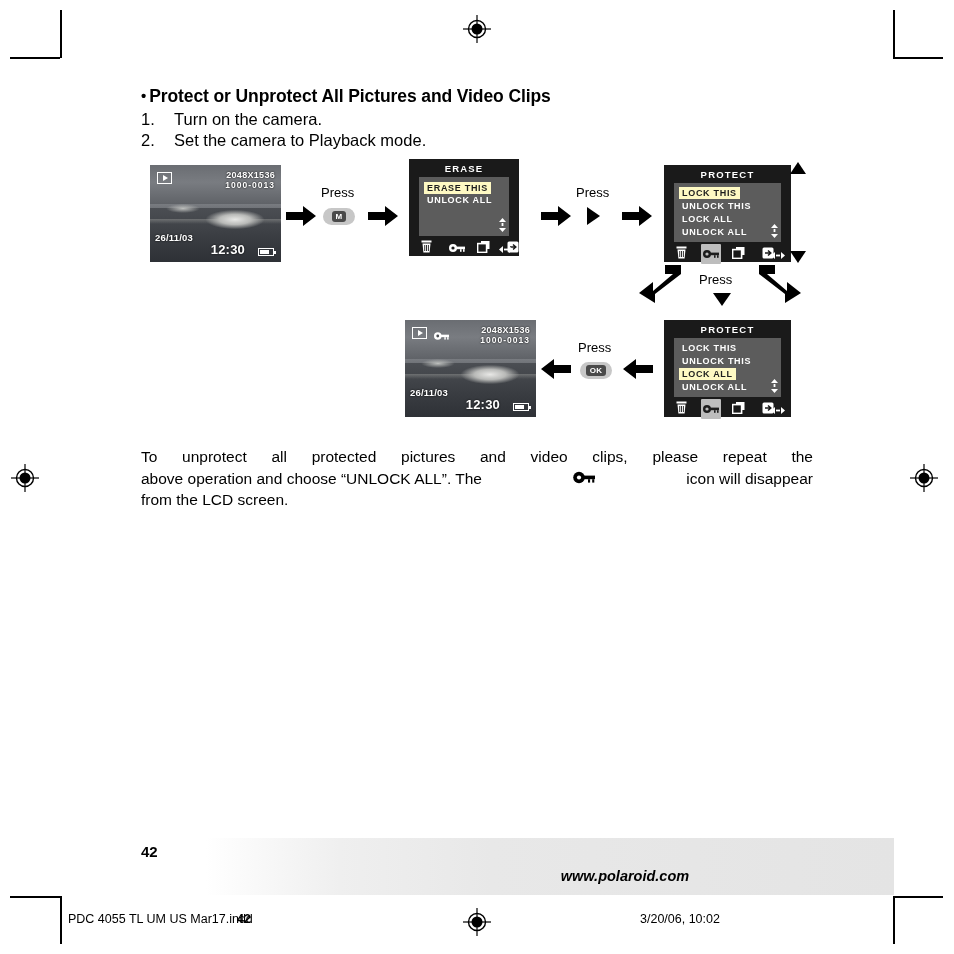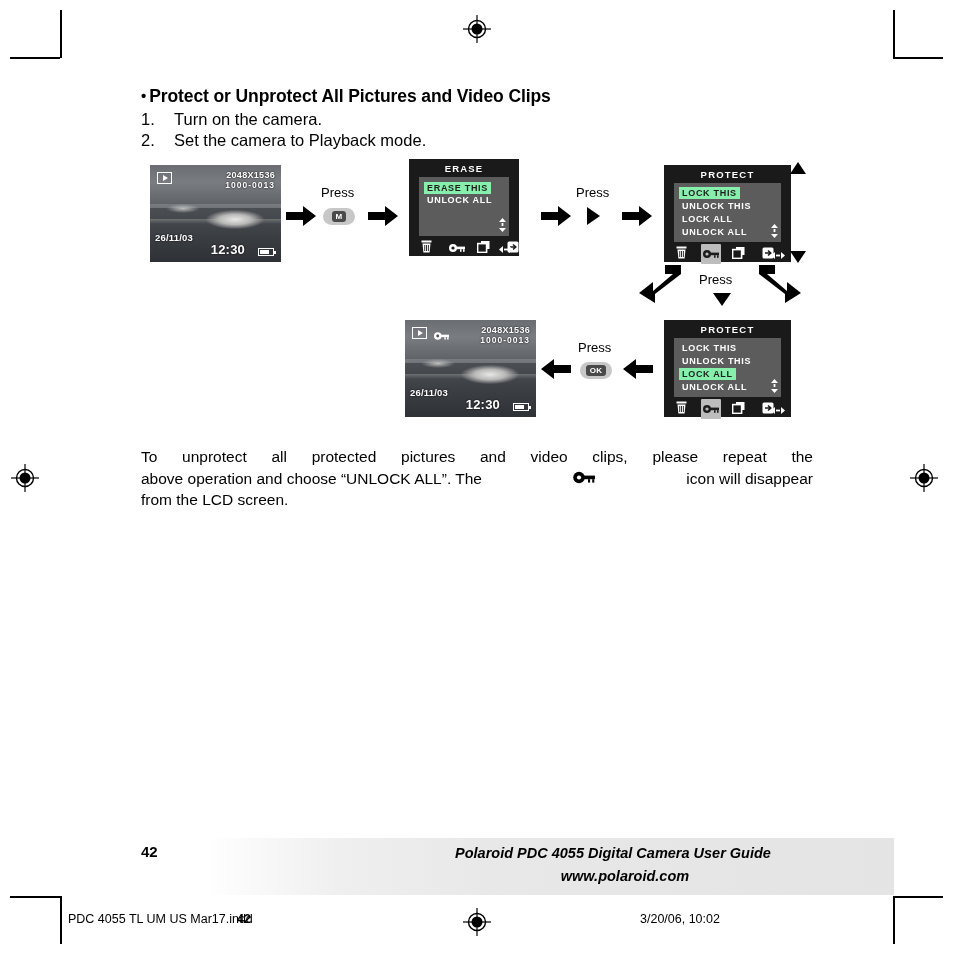--- a/index.html
+++ b/index.html
@@ -96,21 +96,21 @@
     position:absolute;left:0;right:0;top:4px;text-align:center;
     color:#fff;font-size:9.5px;font-weight:bold;letter-spacing:1.2px;
   }
   .menu-box{
     position:absolute;background:#5c5c5c;
   }
   .menu-item{
     position:absolute;color:#fff;font-size:9px;font-weight:bold;
     letter-spacing:.7px;padding:1px 3px;white-space:nowrap;
   }
-  .menu-item.sel{background:#86efac;color:#1d1d1d;}
+  .menu-item.sel{background:#fef9c3;color:#1d1d1d;}
   .updown{
     position:absolute;color:#fff;font-size:7px;line-height:5px;text-align:center;
   }
   .menu-bar{
     position:absolute;left:0;right:0;bottom:0;height:17px;background:#1a1a1a;
   }
   .bar-ico{position:absolute;top:50%;transform:translateY(-50%);}
   .bar-ico.hl{background:#bdbdbd;border-radius:1px;padding:1px 2px;}
 
   
@@ -532,20 +532,19 @@
             <rect x="19.2" y="8.2" width="2.1" height="3.4" fill="#000"></rect>
           </svg>
       </span>
       <span>icon will disappear</span>
     </div>
     <div class="lastline">from the LCD screen.</div>
   </div>
 
   <div class="footer-band"></div>
   <div class="pageno">42</div>
-  <div class="foot-l1">Polaroid PDC 4055 Digital Camera User Guide</div>
   <div class="foot-l2">www.polaroid.com</div>
 
   <div class="slug slug-l">PDC 4055 TL UM US Mar17.indd</div>
   <div class="slug slug-pg">42</div>
   <div class="slug slug-r">3/20/06, 10:02</div>
 
 </div>
 
 </body></html>

